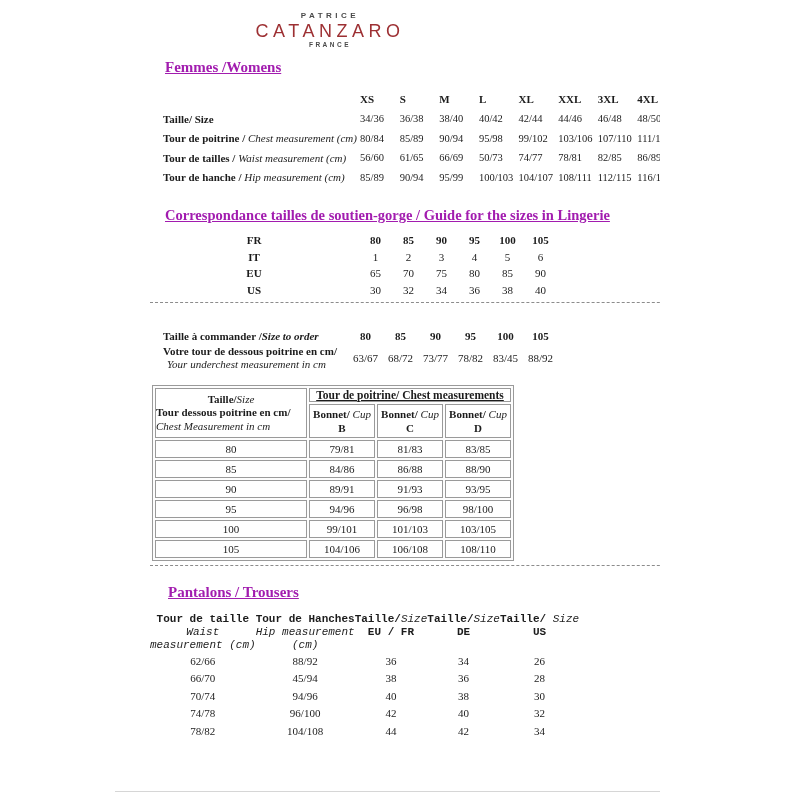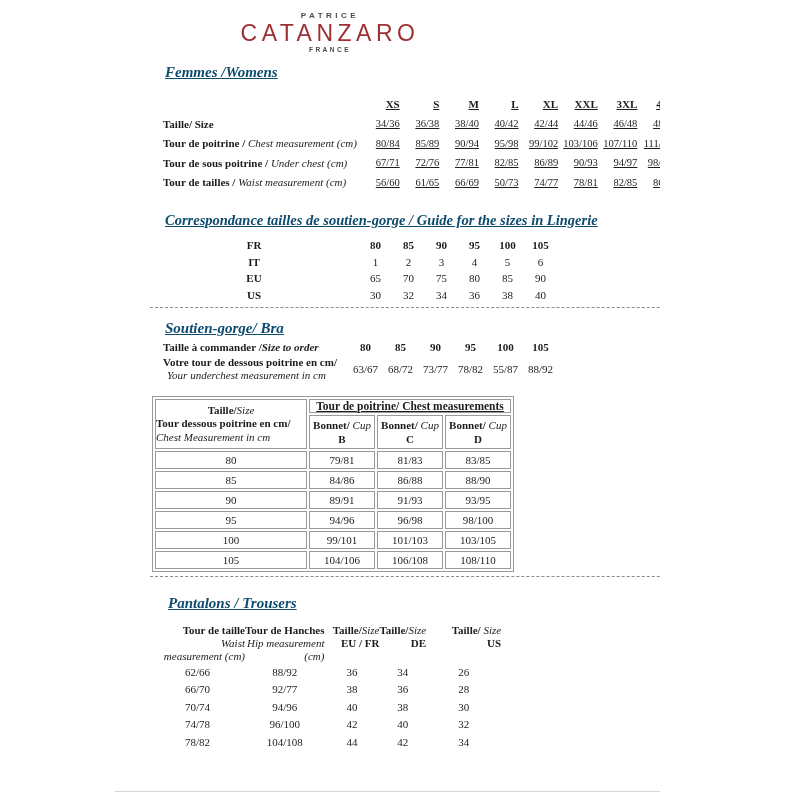--- a/index.html
+++ b/index.html
@@ -12,75 +12,75 @@
     overflow:hidden;
   }
   
   .logo{ text-align:center; padding-top:12px; line-height:1; }
   .logo .top{
     font-family:"Liberation Sans", sans-serif;
     font-size:8px; letter-spacing:3.5px; font-weight:bold; color:#4a4a4a;
   }
   .logo .name{
     font-family:"Liberation Sans", sans-serif;
-    font-size:23px; letter-spacing:4.5px; font-weight:normal; color:#9d3033;
+    font-size:18px; letter-spacing:4.5px; font-weight:normal; color:#9d3033;
     margin-top:2px;
   }
   .logo .sub{
     font-family:"Liberation Sans", sans-serif;
     font-size:6.5px; letter-spacing:2.5px; font-weight:bold; color:#4a4a4a;
     margin-top:2px;
   }
   
   h2{
-    font-size:15px; font-weight:bold; color:#0c4a6e;
+    font-size:15px; font-weight:bold; color:#a21caf;
     text-decoration:underline;
-    margin:0; padding:0;font-style:italic;
+    margin:0; padding:0;
   }
   .h-femmes{ margin:10px 0 0 165px; }
   .h-lingerie{ margin:20px 0 0 165px; font-size:14.5px;}
   .h-bra{ margin:12px 0 0 165px; }
   .h-trousers{ margin:18px 4px 0 168px; }
   
   table{ border-collapse:collapse; table-layout:fixed; font-size:11px; color:#1c1c1c;}
   td,th{ padding:0; white-space:nowrap; font-weight:normal;}
   .b{ font-weight:bold; }
   .i{ font-style:italic; }
   
   .t-femmes{ margin:14px 0 0 163px; width:514px; }
   .t-femmes td, .t-femmes th{ height:19.5px; vertical-align:middle; }
   .t-femmes .lbl{ text-align:left; }
-  .t-femmes .val, .t-femmes th{ text-align:right; font-size:10.5px;text-decoration:underline;}
+  .t-femmes .val, .t-femmes th{ text-align:left; font-size:10.5px;}
   .t-femmes th{ font-size:11px; font-weight:bold; }
   
   .t-lingerie{ margin:8px 0 0 224px; }
   .t-lingerie td{ height:16.5px; text-align:center; }
   
-  .t-bra{ margin:1px 0 0 163px; }
+  .t-bra{ margin:24px 0 0 163px; }
   .t-bra td{ text-align:center; vertical-align:middle; }
   .t-bra .lbl{ text-align:left; }
   .t-bra .r1 td{ height:18px; }
   .t-bra .lbl2 div{ line-height:13px; }
   
   .t-cup{
     margin:14px 0 0 152px; width:360px;
     border-collapse:separate; border-spacing:2px;
     border:1px solid #9a9a9a; background:#fdfdfd;
   }
   .t-cup td, .t-cup th{ border:1px solid #9a9a9a; text-align:center; vertical-align:middle; background:#fff;}
   .t-cup .hdr-span{ font-size:11.5px; }
   .t-cup .hdr-span span{ text-decoration:underline; font-weight:bold;}
   .t-cup .cuphead{ height:32px; line-height:14px; }
   .t-cup tbody td{ height:16px; }
   .t-cup .col1 div{ line-height:13.5px; }
   .t-cup .col1 .l2{ text-align:left; }
   .t-cup .col1 .l3{ text-align:left; }
   
   .t-trousers{ margin:12px 0 0 150px; }
-  .t-trousers th{ vertical-align:top; text-align:right; line-height:13px; }
+  .t-trousers th{ vertical-align:top; text-align:center; line-height:13px;font-family:Liberation Mono, monospace; }
   .t-trousers td{ height:17.5px; text-align:center; }
   
   .dashed{ border:0; border-top:1px dashed #8c8c8c; margin:4px 0 0 150px; width:555px; }
   .bottom-rule{ position:absolute; left:115px; bottom:8px; width:570px; border-top:1px solid #d6d6d6; }
 </style>
 </head>
 <body>
 
 <div class="page">
 
@@ -129,44 +129,44 @@
           <td class="val">80/84</td>
           <td class="val">85/89</td>
           <td class="val">90/94</td>
           <td class="val">95/98</td>
           <td class="val">99/102</td>
           <td class="val">103/106</td>
           <td class="val">107/110</td>
           <td class="val">111/114</td>
         </tr>
 
-        <tr>
-          <td class="lbl"><b>Tour de sous poitrine / </b><i>Under chest (cm)</i></td>
-          <td class="val">67/71</td>
-          <td class="val">72/76</td>
-          <td class="val">77/81</td>
-          <td class="val">82/85</td>
-          <td class="val">86/89</td>
-          <td class="val">90/93</td>
-          <td class="val">94/97</td>
-          <td class="val">98/101</td>
-        </tr>
 
         <tr>
           <td class="lbl"><b>Tour de tailles / </b><i>Waist measurement (cm)</i></td>
           <td class="val">56/60</td>
           <td class="val">61/65</td>
           <td class="val">66/69</td>
           <td class="val">50/73</td>
           <td class="val">74/77</td>
           <td class="val">78/81</td>
           <td class="val">82/85</td>
           <td class="val">86/89</td>
         </tr>
 
+        <tr>
+          <td class="lbl"><b>Tour de hanche / </b><i>Hip measurement (cm)</i></td>
+          <td class="val">85/89</td>
+          <td class="val">90/94</td>
+          <td class="val">95/99</td>
+          <td class="val">100/103</td>
+          <td class="val">104/107</td>
+          <td class="val">108/111</td>
+          <td class="val">112/115</td>
+          <td class="val">116/119</td>
+        </tr>
       </tbody>
   </table>
 
   <h2 class="h-lingerie">Correspondance tailles de soutien-gorge / Guide for the sizes in Lingerie</h2>
 
   <table class="t-lingerie">
     <colgroup>
       <col style="width:60px">
         <col style="width:75px">
       <col span="6" style="width:33px">
@@ -210,21 +210,20 @@
         <td>34</td>
         <td>36</td>
         <td>38</td>
         <td>40</td>
       </tr>
     </tbody>
   </table>
 
   <hr class="dashed">
 
-  <h2 class="h-bra">Soutien-gorge/ Bra</h2>
 
   <table class="t-bra">
     <colgroup>
       <col style="width:185px">
       <col span="6" style="width:35px">
     </colgroup>
     <tbody>
       <tr class="r1">
         <td class="lbl"><b>Taille à commander /</b><i class="b">Size to order</i></td>
         <td class="b">80</td>
@@ -236,21 +235,21 @@
       </tr>
       <tr>
         <td class="lbl lbl2">
           <div class="b">Votre tour de dessous poitrine en cm/</div>
           <div class="i" style="padding-left:4px">Your underchest measurement in cm</div>
         </td>
         <td>63/67</td>
         <td>68/72</td>
         <td>73/77</td>
         <td>78/82</td>
-        <td>55/87</td>
+        <td>83/45</td>
         <td>88/92</td>
       </tr>
     </tbody>
   </table>
 
   <table class="t-cup">
     <colgroup>
       <col style="width:152px">
       <col span="3" style="width:66px">
     </colgroup>
@@ -358,21 +357,21 @@
         <tr>
           <td>62/66</td>
           <td>88/92</td>
           <td>36</td>
           <td>34</td>
           <td>26</td>
         </tr>
 
         <tr>
           <td>66/70</td>
-          <td>92/77</td>
+          <td>45/94</td>
           <td>38</td>
           <td>36</td>
           <td>28</td>
         </tr>
 
         <tr>
           <td>70/74</td>
           <td>94/96</td>
           <td>40</td>
           <td>38</td>

